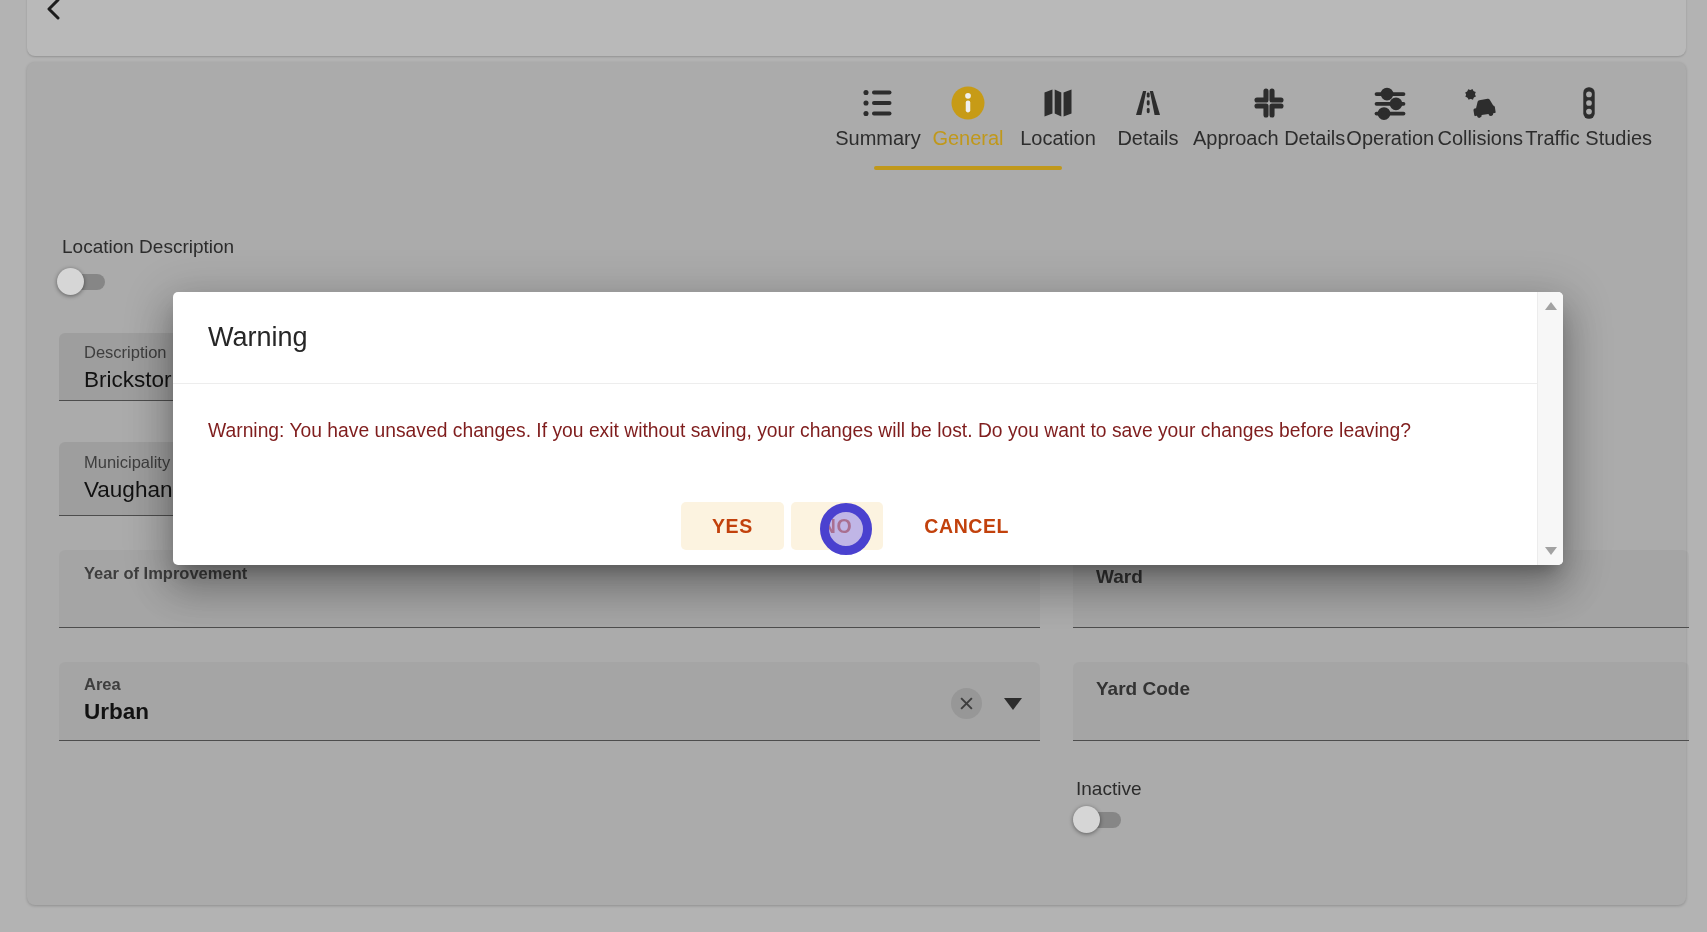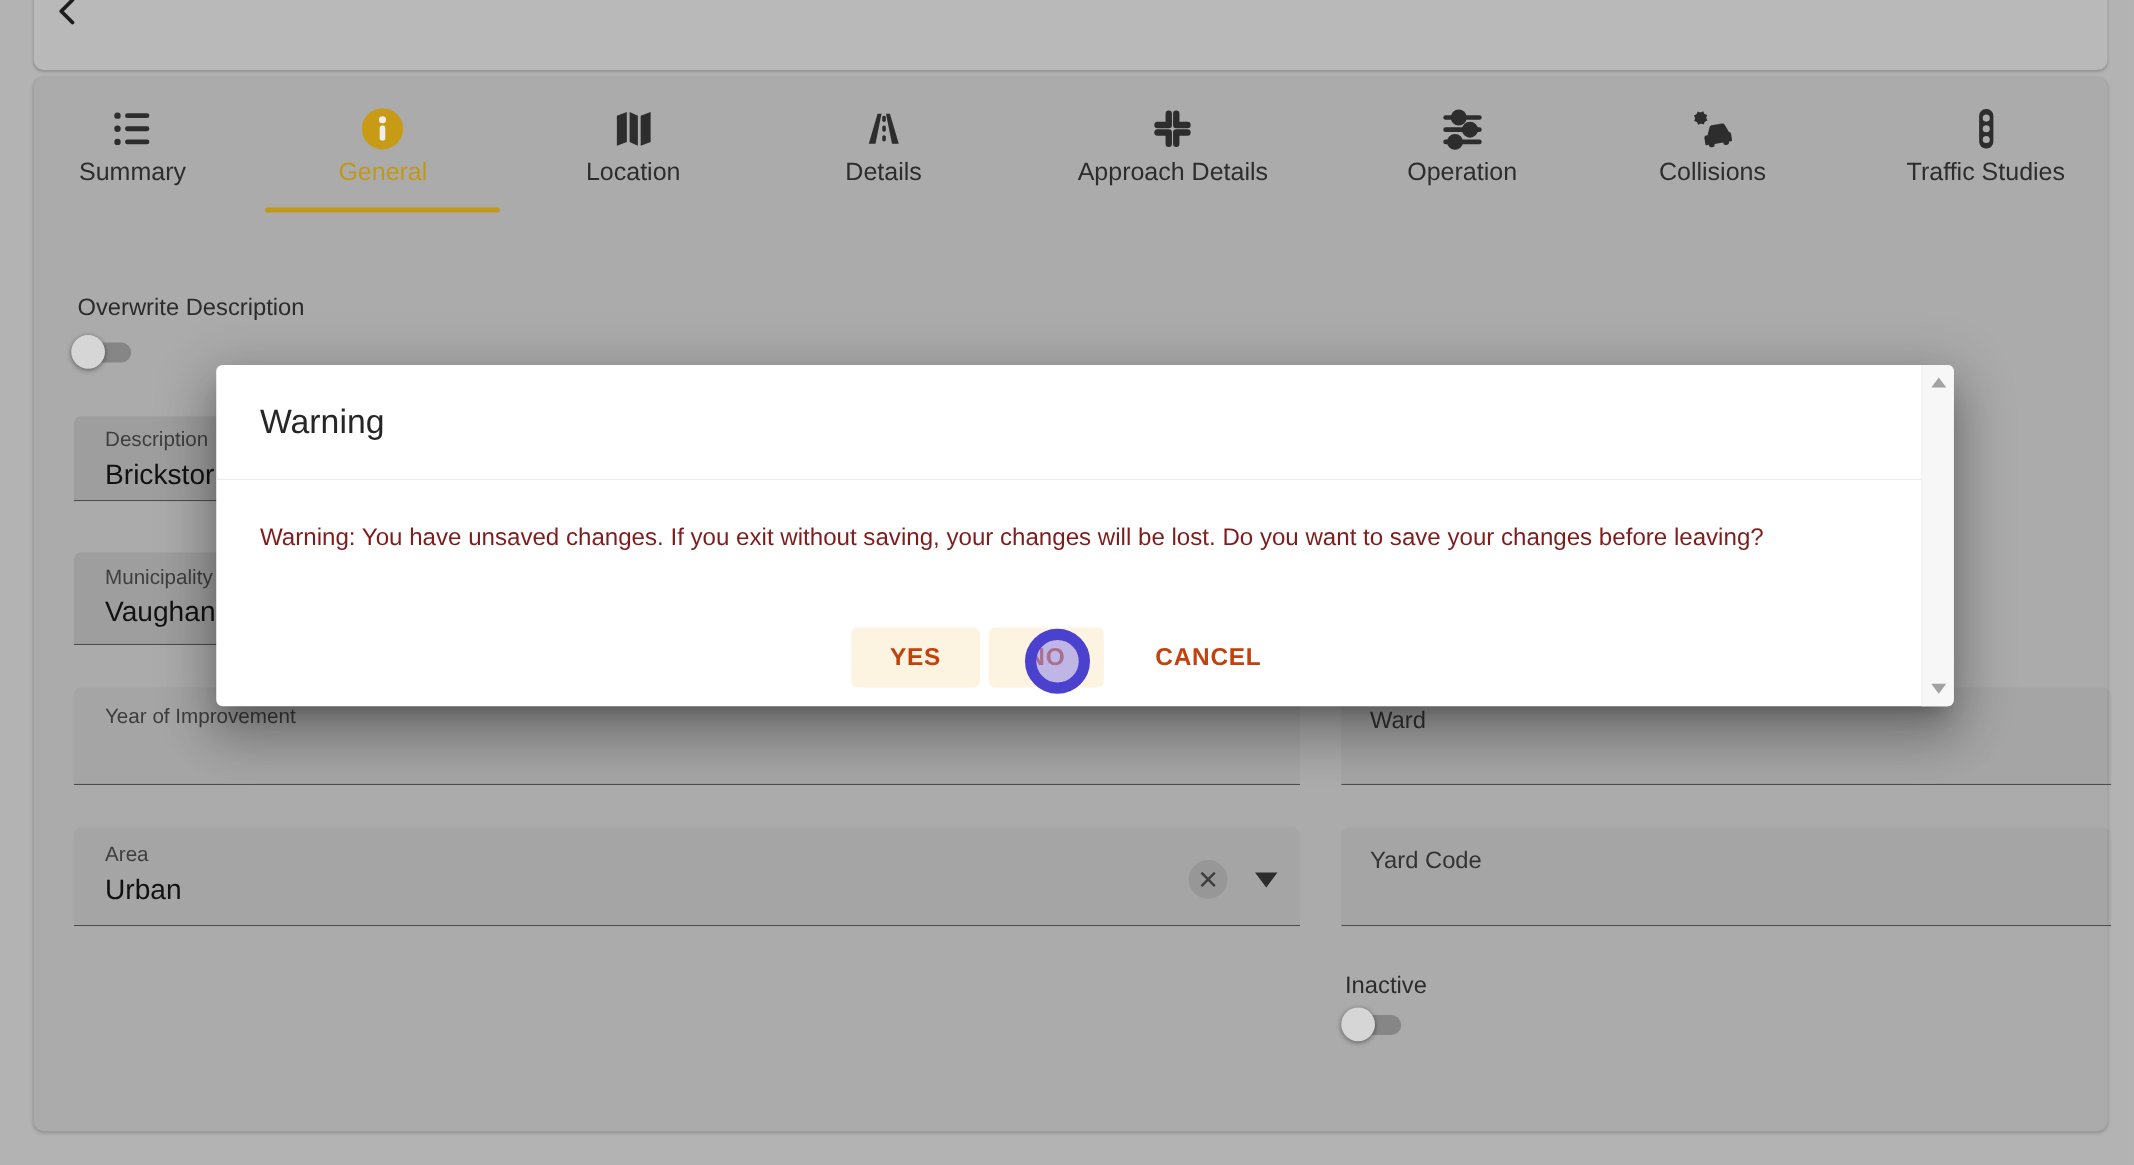--- a/index.html
+++ b/index.html
@@ -10,35 +10,35 @@
   .topbar{position:absolute;left:27px;top:-32px;width:1659px;height:88px;
     background:#b9b9b9;border-radius:8px;box-shadow:0 1px 2px rgba(0,0,0,.18);}
   .back-ic{position:absolute;left:44px;top:-2px;}
 
   
   .card{position:absolute;left:27px;top:62px;width:1659px;height:843px;
     background:#ababab;border-radius:8px;box-shadow:0 1px 3px rgba(0,0,0,.2);}
 
   
   .tabs{position:absolute;left:27px;top:62px;width:1659px;height:108px;
-    display:flex;justify-content:space-between;padding:0 34px;box-sizing:border-box;z-index:2;}
+    display:flex;justify-content:flex-end;padding:0 34px;box-sizing:border-box;z-index:2;}
   .tab{position:relative;display:flex;flex-direction:column;align-items:center;
     padding-top:22px;cursor:pointer;min-width:90px;}
   .tab .ticon{height:38px;display:flex;align-items:center;justify-content:center;}
   .tab .tlabel{margin-top:5px;font-size:20px;color:#2d2d2d;}
   .tab.active .tlabel{color:#c0981b;}
   .tab.active .underline{position:absolute;bottom:0;left:50%;transform:translateX(-50%);
     width:188px;height:4px;background:#c0981b;border-radius:3px;}
   .ic{fill:#2d2d2d;}
 
   
   .field{position:absolute;box-sizing:border-box;border-bottom:1px solid #4d4d4d;
     border-radius:6px 6px 0 0;padding:0 0 0 25px;}
   .field.dark{background:rgba(0,0,0,0.075);}
-  .field.light{background:rgba(0,0,0,0.03);}
+  .field.light{background:rgba(0,0,0,0.03);font-weight:bold;}
   .flabel{font-size:16.5px;color:#3e3e3e;}
   .fvalue{font-size:22.5px;color:#121212;margin-top:5px;}
   .toggle-label{position:absolute;font-size:19px;color:#2c2c2c;}
 
   .switch{position:absolute;width:50px;height:27px;cursor:pointer;}
   .switch .track{position:absolute;left:9px;top:6px;width:39px;height:16px;
     border-radius:8px;background:#868686;}
   .switch .knob{position:absolute;left:0;top:0;width:27px;height:27px;border-radius:50%;
     background:#d6d6d6;box-shadow:0 1px 4px rgba(0,0,0,.45);}
 
@@ -173,21 +173,21 @@
             <rect x="8.2" y="1.5" width="7.6" height="21" rx="3.6"></rect>
             <circle cx="12" cy="6.3" r="1.9" fill="#ababab"></circle>
             <circle cx="12" cy="12" r="1.9" fill="#ababab"></circle>
             <circle cx="12" cy="17.7" r="1.9" fill="#ababab"></circle>
           </svg>
       </span>
       <span class="tlabel">Traffic Studies</span>
     </div>
   </div>
 
-  <div class="toggle-label" style="left:62px;top:236px;">Overwrite Description</div>
+  <div class="toggle-label" style="left:62px;top:236px;">Location Description</div>
   <div class="switch" style="left:57px;top:268px;">
     <div class="track"></div>
     <div class="knob"></div>
   </div>
 
   <div class="field dark" style="left:59px;top:333px;width:981px;height:68px;padding-top:10px;">
     <div class="flabel">Description</div>
     <div class="fvalue">Brickstor</div>
   </div>
 

